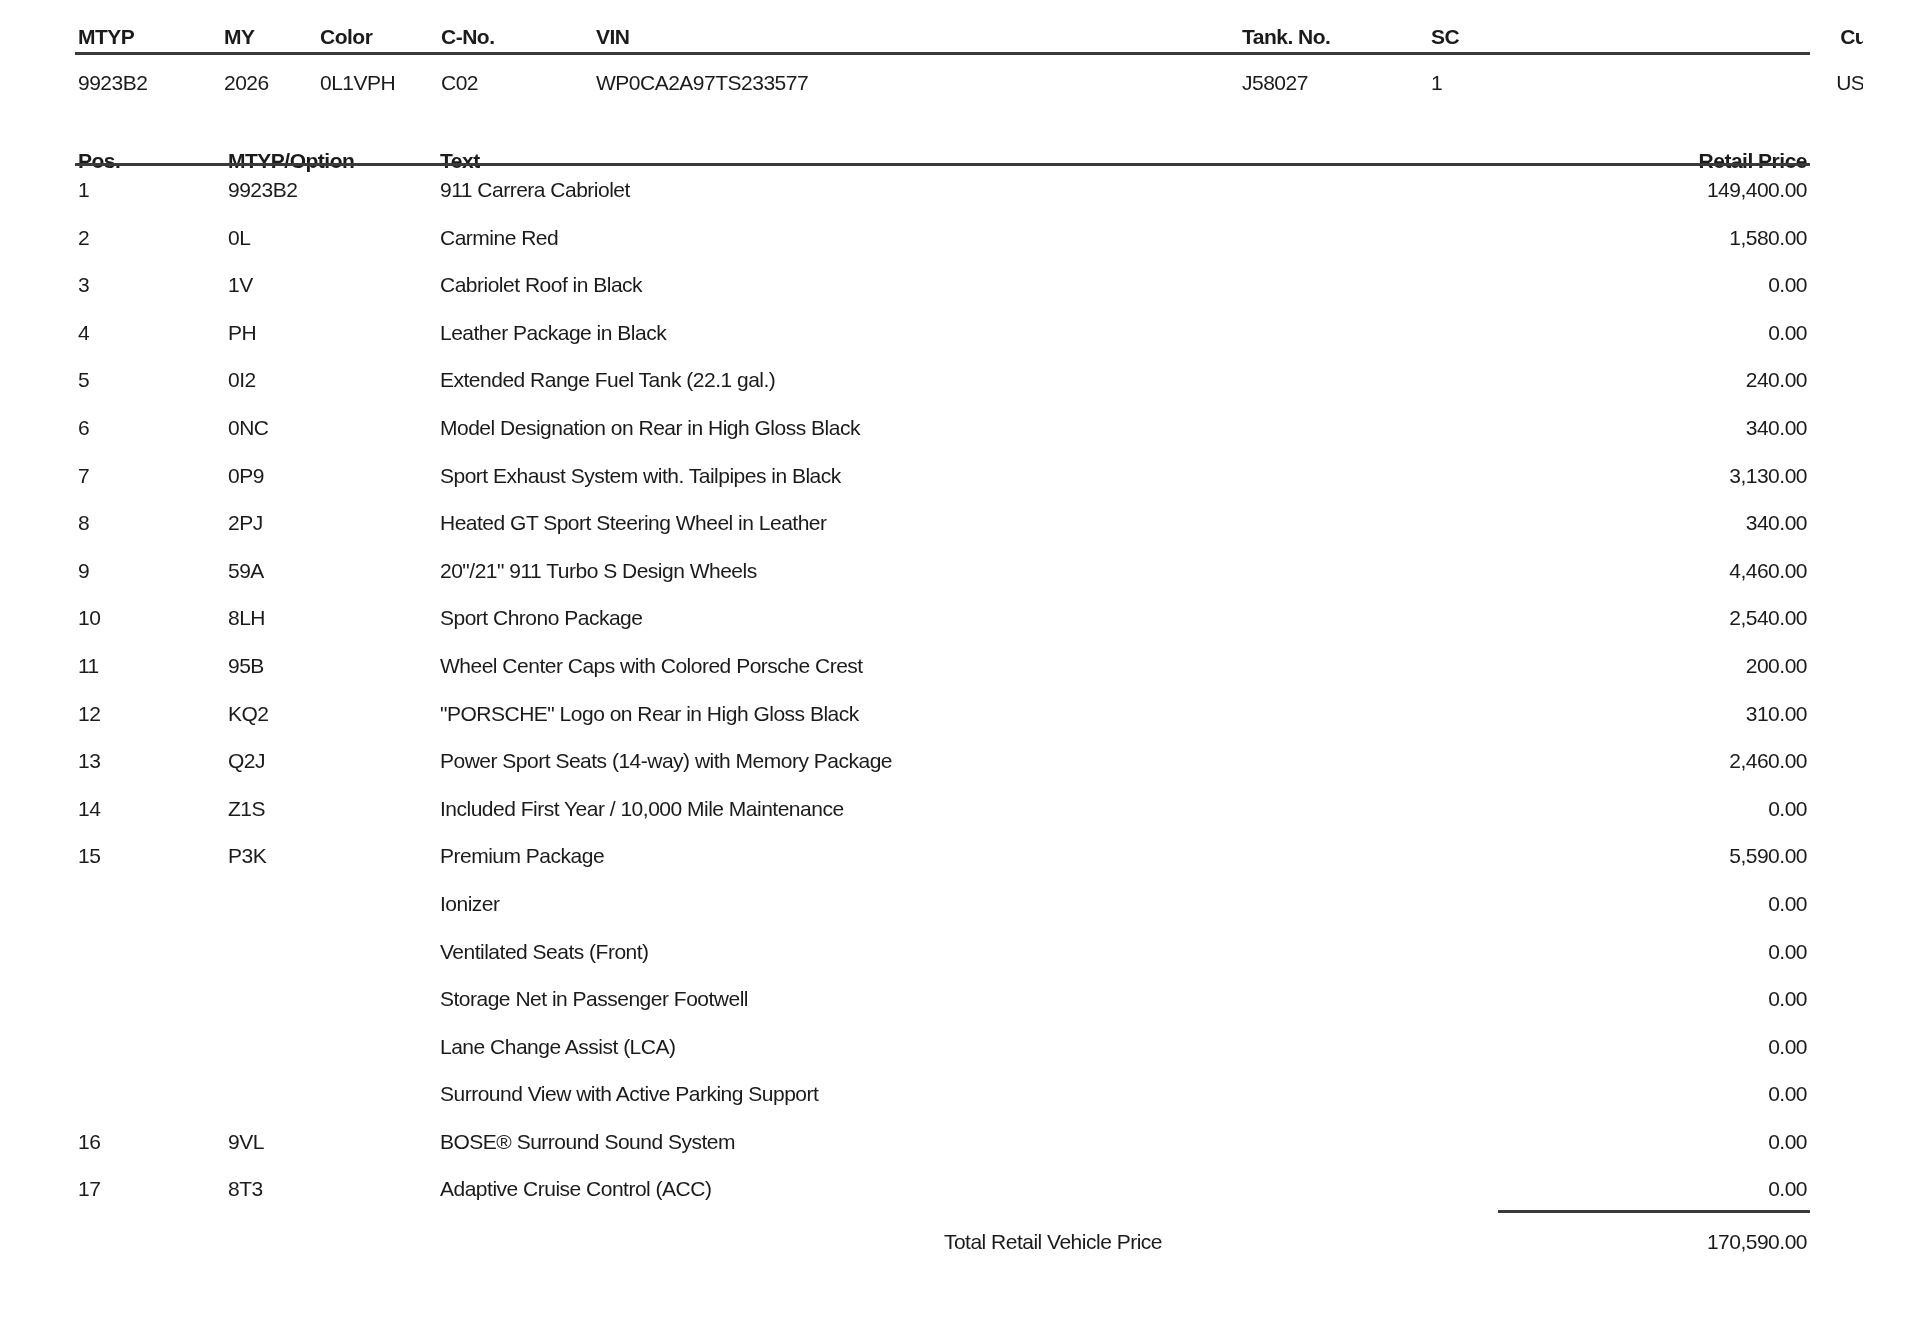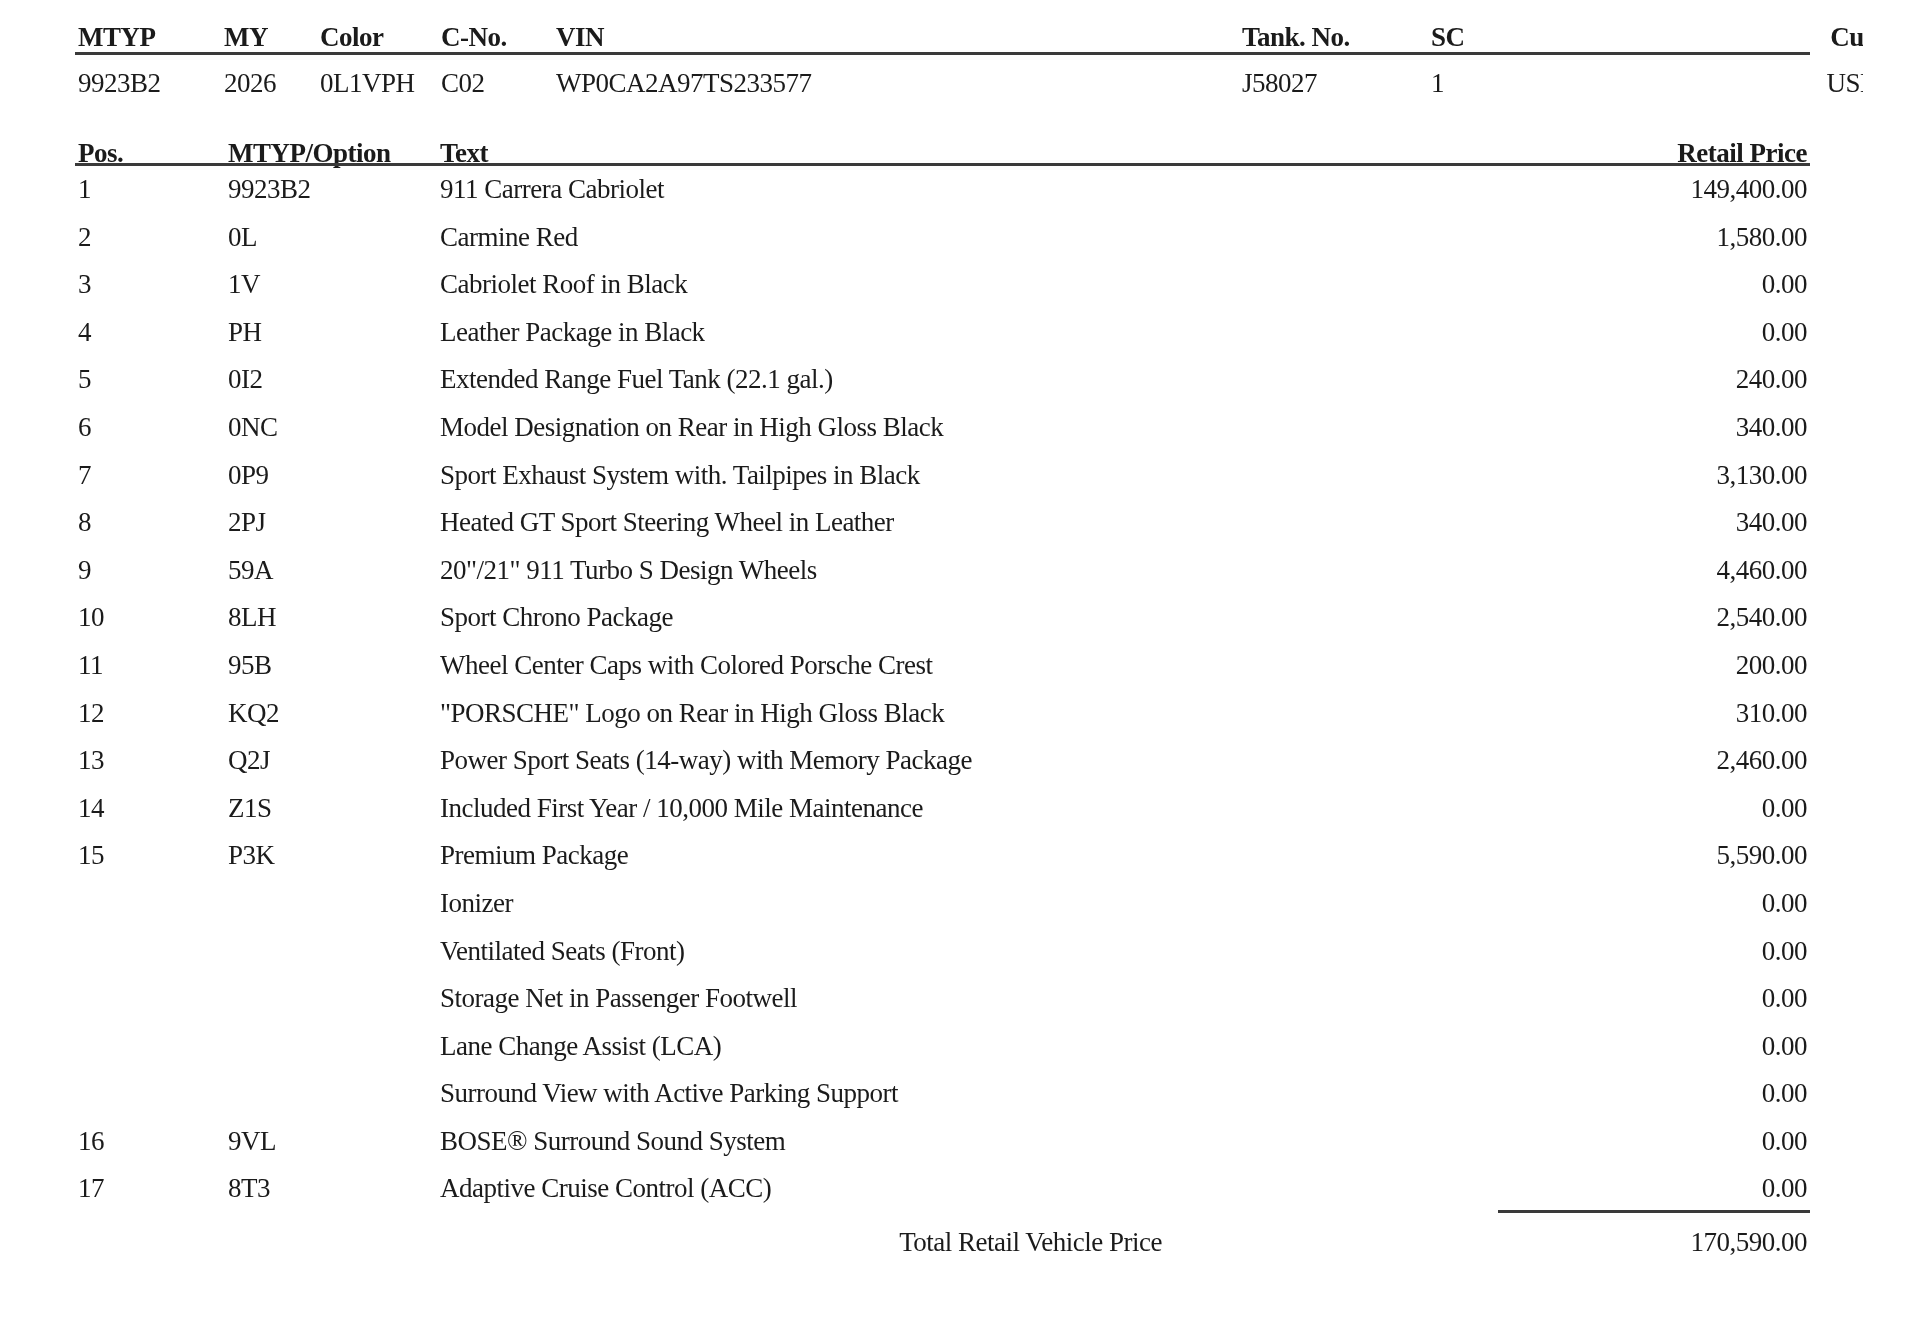--- a/index.html
+++ b/index.html
@@ -5,23 +5,23 @@
   html, body {
     margin: 0;
     padding: 0;
     background: #ffffff;
   }
   .page {
     position: relative;
     width: 1863px;
     height: 1323px;
     background: #ffffff;
-    font-family: Liberation Serif, serif;
+    font-family: Liberation Sans, sans-serif;
     color: #1b1b1b;
-    font-size: 27px;
+    font-size: 21px;
     letter-spacing: -0.5px;
     overflow: hidden;
   }
   .cell {
     position: absolute;
     white-space: nowrap;
   }
   .b { font-weight: bold; }
 
   
@@ -34,27 +34,27 @@
   .rule-header2 { top: 163px; left: 75px;  width: 1735px; }
   .rule-total   { top: 1210px; left: 1498px; width: 312px; }
 
   
   .vh-label { top: 20px; line-height: 34px; }
   .vh-value { top: 66px; line-height: 34px; }
   .x-mtyp  { left: 78px; }
   .x-my    { left: 224px; }
   .x-color { left: 320px; }
   .x-cno   { left: 441px; }
-  .x-vin   { left: 556px; }
+  .x-vin   { left: 596px; }
   .x-comm  { left: 1242px; }
   .x-sc    { left: 1431px; }
   .x-cur   { left: 1472px; width: 407px; text-align: right; }
 
   
-  .ot-header { top: 136px; line-height: 34px; }
+  .ot-header { top: 144px; line-height: 34px; }
   .x-pos   { left: 78px; }
   .x-opt   { left: 228px; }
   .x-text  { left: 440px; text-align: right; }
   .x-price { left: 1400px; width: 407px; text-align: right; }
 
   
   .rows {
     position: absolute;
     top: 166px;
     left: 0;

